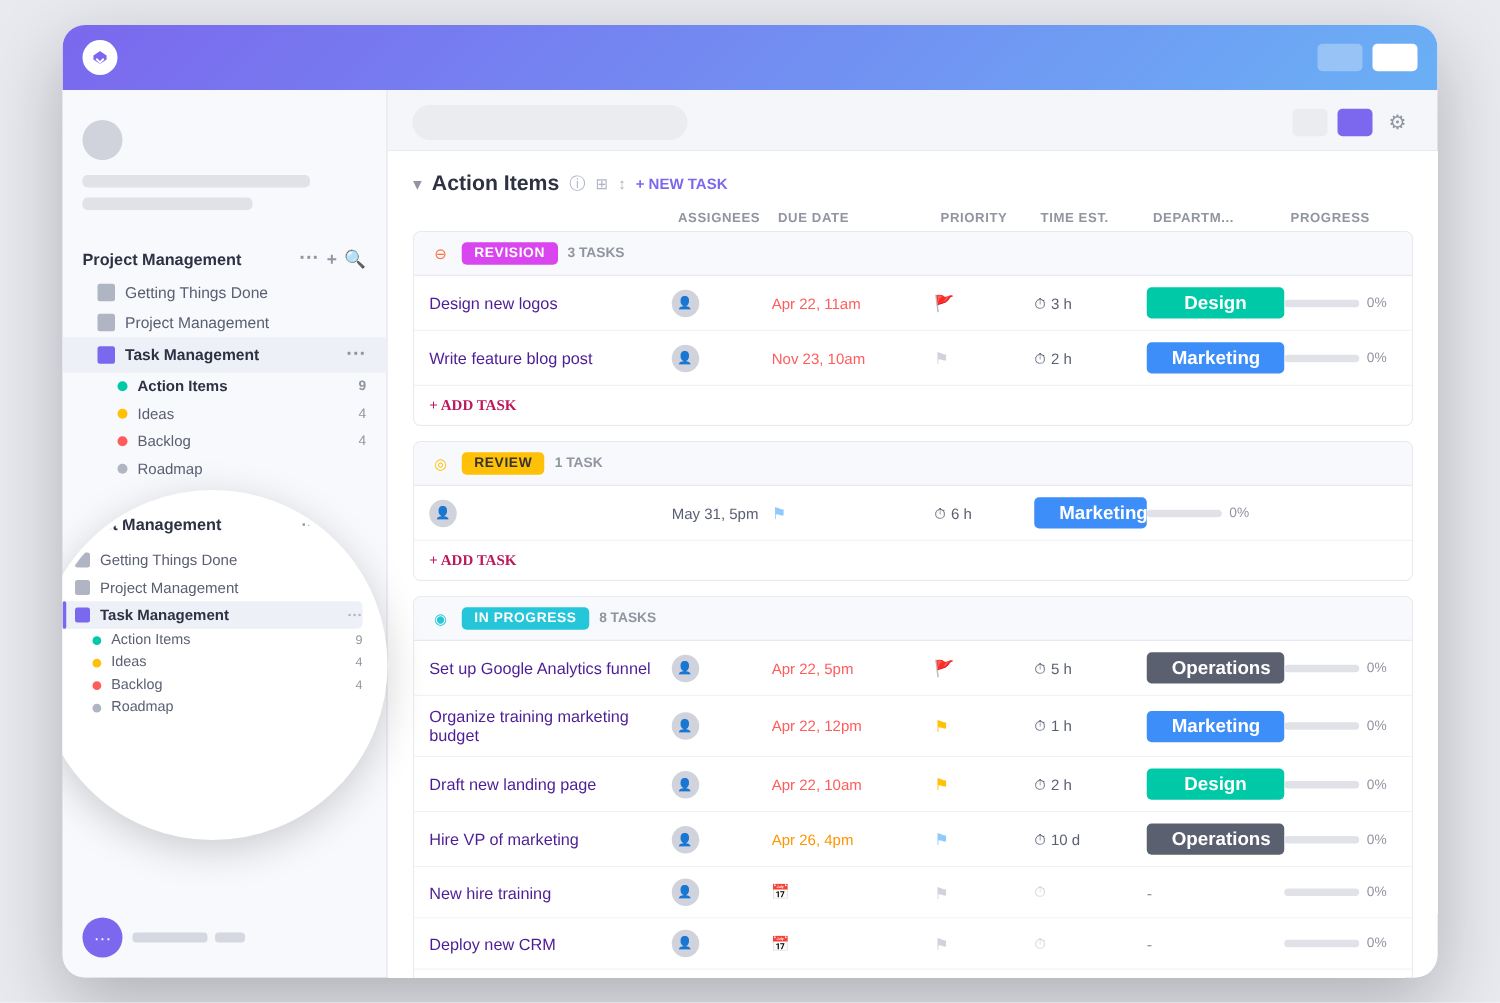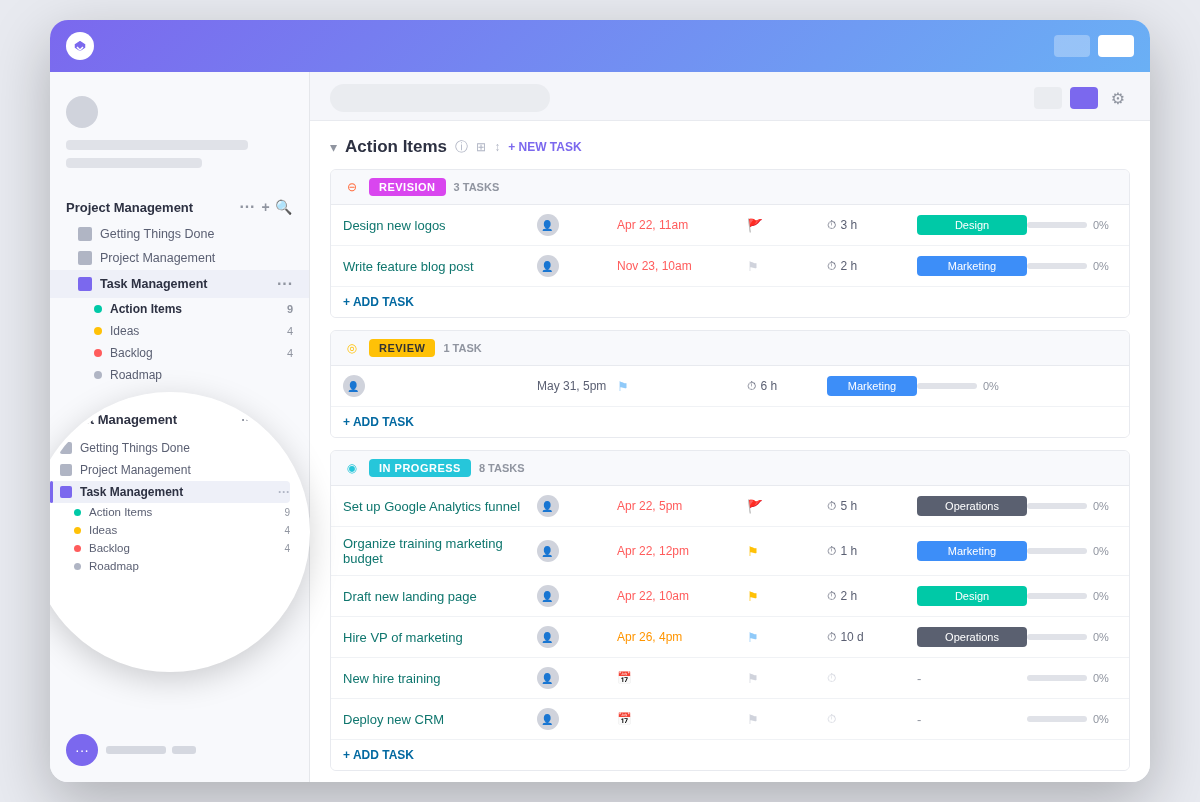--- a/index.html
+++ b/index.html
@@ -372,21 +372,21 @@
       align-items: center;
       padding: 9px 12px;
       border-bottom: 1px solid #f0f2f5;
       background: white;
     }
 
     .task-row:last-child { border-bottom: none; }
 
     .task-name {
       font-size: 13px;
-      color: #0f766e;
+      color: #4c1d95;
     }
 
     .assignee-icon {
       width: 22px;
       height: 22px;
       border-radius: 50%;
       background: #d0d3dc;
       display: flex;
       align-items: center;
       justify-content: center;
@@ -416,22 +416,22 @@
       font-size: 12px;
       color: #5a5f72;
       display: flex;
       align-items: center;
       gap: 4px;
     }
 
     .dept-btn {
       padding: 4px 20px;
       border-radius: 4px;
-      font-size: 11px;
-      font-weight: 400;
+      font-size: 15px;
+      font-weight: 700;
       color: white;
       text-align: center;
       cursor: pointer;
     }
 
     .dept-design { background: #00c9a7; }
     .dept-marketing { background: #3d8ef8; }
     .dept-operations { background: #5a6070; }
 
     .progress-cell {
@@ -452,24 +452,25 @@
 
     .progress-bar-fill {
       height: 100%;
       background: #7b68ee;
       border-radius: 3px;
     }
 
     .add-task-row {
       padding: 8px 12px;
       font-size: 12px;
-      color: #0369a1;
+      color: #be185d;
       font-weight: 600;
       cursor: pointer;
       background: white;
+      font-family: Liberation Serif, serif;
     }
 
     
     .magnify-overlay {
       position: absolute;
       bottom: 110px;
       left: -20px;
       width: 280px;
       height: 280px;
       border-radius: 50%;
@@ -640,20 +641,29 @@
 
         <div class="section-title-row">
           <span style="color:#9095a0; font-size:14px; cursor:pointer;">▾</span>
           <span class="section-title">Action Items</span>
           <span class="info-icon">ⓘ</span>
           <span style="color:#b0b5c4; font-size:12px;">⊞</span>
           <span style="color:#b0b5c4; font-size:12px;">↕</span>
           <span class="add-task-link">+ NEW TASK</span>
         </div>
 
+        <div class="table-header">
+          <div class="th"></div>
+          <div class="th">ASSIGNEES</div>
+          <div class="th">DUE DATE</div>
+          <div class="th">PRIORITY</div>
+          <div class="th">TIME EST.</div>
+          <div class="th">DEPARTM...</div>
+          <div class="th">PROGRESS</div>
+        </div>
 
         <div class="status-section">
           <div class="status-header">
             <span class="status-icon status-icon-revision">⊖</span>
             <span class="status-badge badge-revision">REVISION</span>
             <span class="task-count">3 TASKS</span>
           </div>
 
           <div class="task-row">
             <div class="task-name">Design new logos</div>

